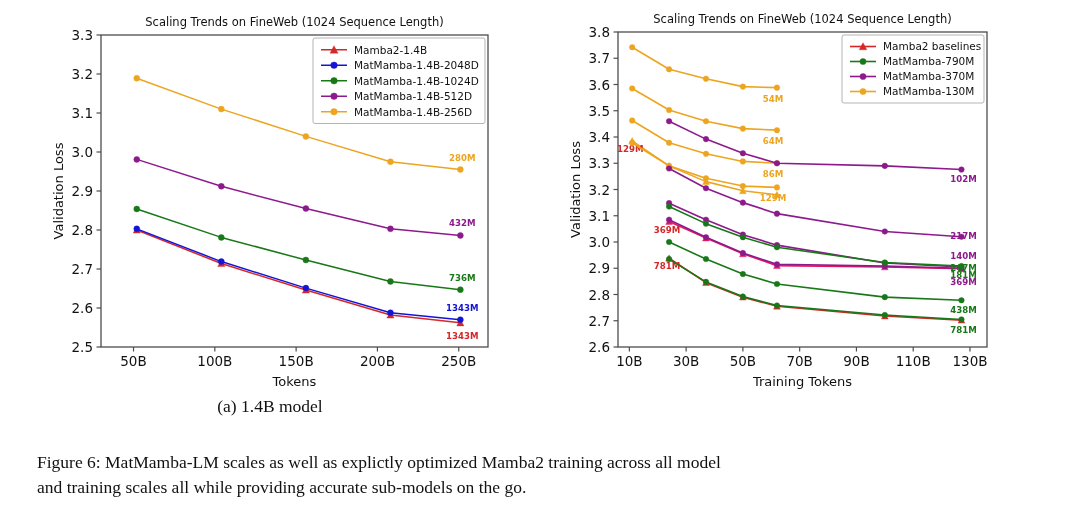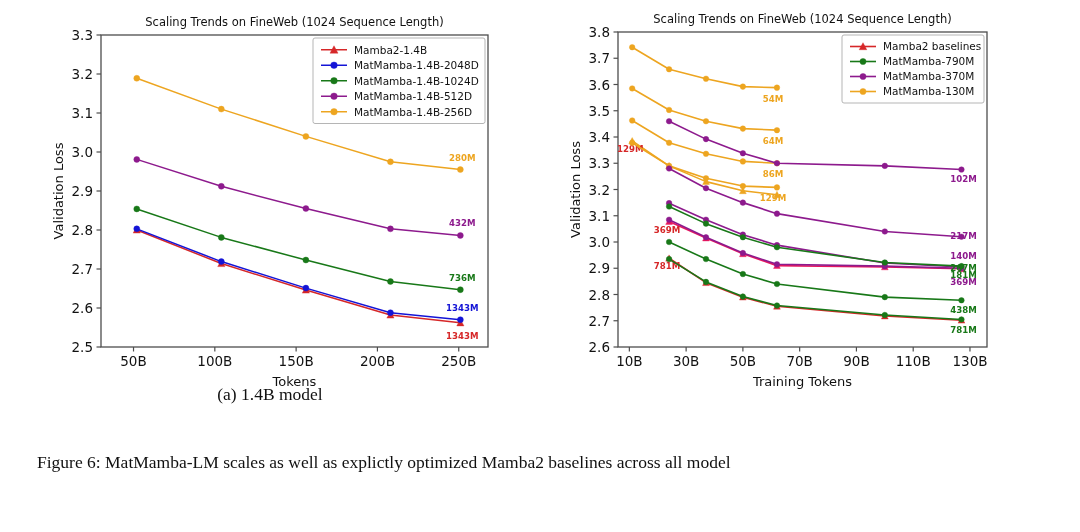--- a/index.html
+++ b/index.html
@@ -17,21 +17,21 @@
     position: absolute;
     left: 0; top: 0;
     width: 1080px; height: 396px;
     display: flex;
     flex-direction: row;
   }
   .chart-cell { width: 540px; height: 396px; position: relative; }
   svg { display: block; }
   .subcaptions {
     position: absolute;
-    left: 0; top: 384px;
+    left: 0; top: 396px;
     width: 1080px; height: 34px;
     display: flex;
     flex-direction: row;
   }
   .subcap {
     width: 540px;
     text-align: center;
     font-family: "Liberation Serif", serif;
     font-size: 17.5px;
     color: #111;
@@ -322,16 +322,17 @@
     </div>
   </div>
 
   <div class="subcaptions">
     <div class="subcap">
       <span>(a) 1.4B model</span>
     </div>
   </div>
 
   <div class="figure-caption">
-    <div>Figure 6: MatMamba-LM scales as well as explictly optimized Mamba2 baselines across all model</div>
+    <div>Figure 6: MatMamba-LM scales as well as explictly optimized Mamba2 training across all model</div>
+    <div>and training scales all while providing accurate sub-models on the go.</div>
   </div>
 
 </div>
 
 </body></html>

